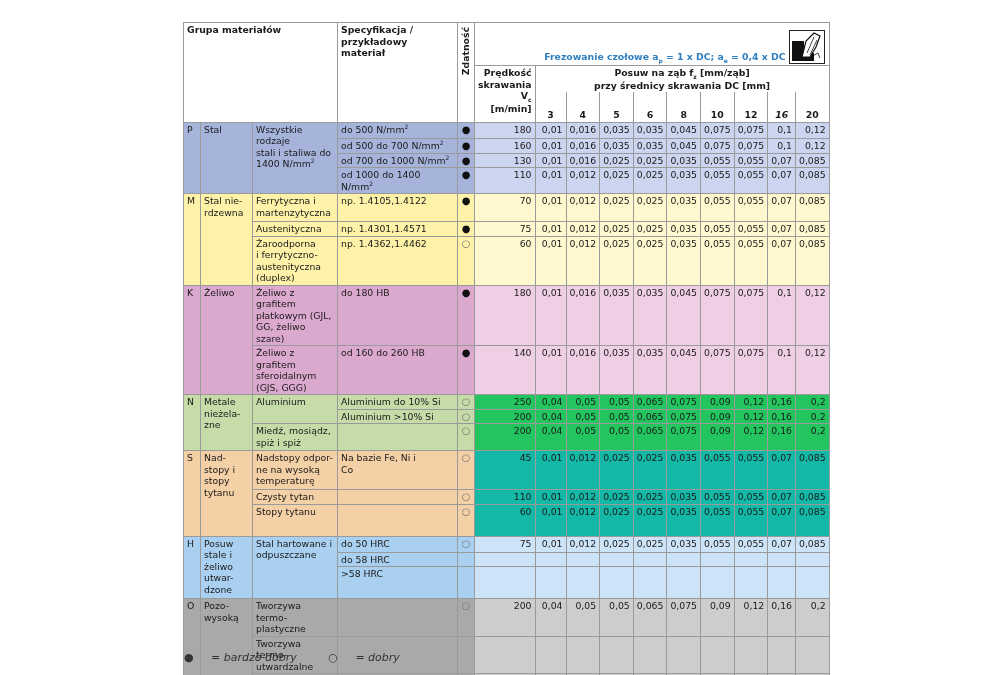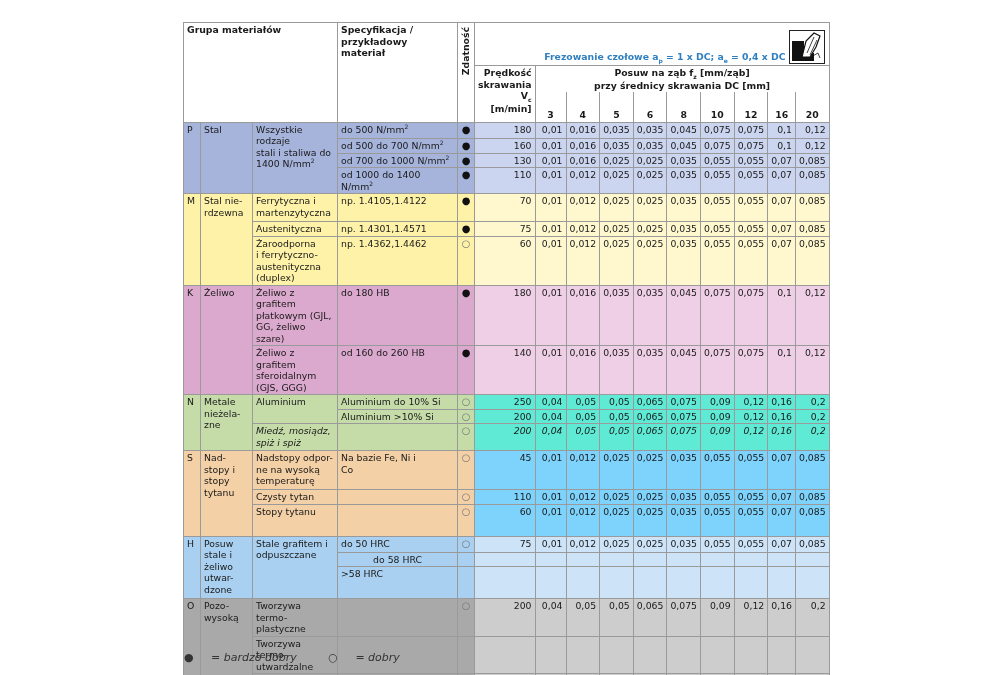--- a/index.html
+++ b/index.html
@@ -18,22 +18,22 @@
   .blue { color:#2f7fc0; font-weight:bold; }
   .num { text-align:right; }
   .ctr { text-align:center; }
   .thick-top td { border-top:2px solid #2f6fae; }
   sup { font-size:6px; vertical-align:top; line-height:6px; }
   sub { font-size:6px; line-height:6px; }
   
   .P-l { background:#a6b4dc; } .P-r { background:#ccd5ef; }
   .M-l { background:#fdf2a8; } .M-r { background:#fff8cf; }
   .K-l { background:#dca9ce; } .K-r { background:#efcfe6; }
-  .N-l { background:#c5dca9; } .N-r { background:#5eead4; }
-  .S-l { background:#f4d0a6; } .S-r { background:#7dd3fc; }
+  .N-l { background:#c5dca9; } .N-r { background:#22c55e; }
+  .S-l { background:#f4d0a6; } .S-r { background:#14b8a6; }
   .H-l { background:#a9d0f0; } .H-r { background:#cde4f8; }
   .O-l { background:#a9a9a9; } .O-r { background:#cdcdcd; }
   .dot { font-size:10px; line-height:10px; }
   .icon-box { display:inline-block; width:34px; height:32px; border:1.5px solid #222;
               position:relative; vertical-align:bottom; margin-left:3px; background:#fff; }
   .legend { position:absolute; left:184px; top:651px; font-size:11px; color:#333;font-style:italic; }
   .legend span { margin-right:14px; }
 </style>
 </head>
 <body>
@@ -89,21 +89,21 @@
       </td>
     </tr>
     <tr style="height:30px" id="diam-row">
         <td class="hdr ctr" style="vertical-align: bottom; border-top: none;">3</td>
         <td class="hdr ctr" style="vertical-align: bottom; border-top: none;">4</td>
         <td class="hdr ctr" style="vertical-align: bottom; border-top: none;">5</td>
         <td class="hdr ctr" style="vertical-align: bottom; border-top: none;">6</td>
         <td class="hdr ctr" style="vertical-align: bottom; border-top: none;">8</td>
         <td class="hdr ctr" style="vertical-align: bottom; border-top: none;">10</td>
         <td class="hdr ctr" style="vertical-align: bottom; border-top: none;">12</td>
-        <td class="hdr ctr" style="vertical-align: bottom; border-top: none;">16</td>
+        <td class="hdr ctr" style="vertical-align: bottom; border-top: none; font-style: italic;">16</td>
         <td class="hdr ctr" style="vertical-align: bottom; border-top: none;">20</td>
       </tr>
   </tbody>
   <tbody id="tbody">
       <tr class="thick-top" style="height: 16px;">
         <td class="P-l" rowspan="4">P</td>
         <td class="P-l wrap" rowspan="4">
           <div>Stal</div>
         </td>
         <td class="P-l wrap" rowspan="4">
@@ -298,21 +298,21 @@
         <td class="N-r num">0,04</td>
         <td class="N-r num">0,05</td>
         <td class="N-r num">0,05</td>
         <td class="N-r num">0,065</td>
         <td class="N-r num">0,075</td>
         <td class="N-r num">0,09</td>
         <td class="N-r num">0,12</td>
         <td class="N-r num">0,16</td>
         <td class="N-r num">0,2</td>
       </tr>
-      <tr style="height: 27px; font-style: italic;">
+      <tr style="height: 27px;">
         <td class="N-l wrap" rowspan="1">
           <div>Miedź, mosiądz,</div>
           <div>spiż i spiż</div>
         </td>
         <td class="N-l wrap"></td>
         <td class="N-l ctr dot" style="color: rgb(119, 119, 119);">○</td>
         <td class="N-r num">200</td>
         <td class="N-r num">0,04</td>
         <td class="N-r num">0,05</td>
         <td class="N-r num">0,05</td>
@@ -389,37 +389,37 @@
       <tr style="height: 16px;">
         <td class="H-l" rowspan="3">H</td>
         <td class="H-l wrap" rowspan="3">
           <div>Posuw</div>
           <div>stale i</div>
           <div>żeliwo</div>
           <div>utwar-</div>
           <div>dzone</div>
         </td>
         <td class="H-l wrap" rowspan="3">
-          <div>Stale grafitem i</div>
+          <div>Stal hartowane i</div>
           <div>odpuszczane</div>
         </td>
         <td class="H-l wrap">do 50 HRC</td>
         <td class="H-l ctr dot" style="color: rgb(119, 119, 119);">○</td>
         <td class="H-r num">75</td>
         <td class="H-r num">0,01</td>
         <td class="H-r num">0,012</td>
         <td class="H-r num">0,025</td>
         <td class="H-r num">0,025</td>
         <td class="H-r num">0,035</td>
         <td class="H-r num">0,055</td>
         <td class="H-r num">0,055</td>
         <td class="H-r num">0,07</td>
         <td class="H-r num">0,085</td>
       </tr>
-      <tr style="height: 14px; text-align: center;">
+      <tr style="height: 14px;">
         <td class="H-l wrap">do 58 HRC</td>
         <td class="H-l ctr dot" style="color: rgb(17, 17, 17);"></td>
         <td class="H-r num"></td>
         <td class="H-r num"></td>
         <td class="H-r num"></td>
         <td class="H-r num"></td>
         <td class="H-r num"></td>
         <td class="H-r num"></td>
         <td class="H-r num"></td>
         <td class="H-r num"></td>

